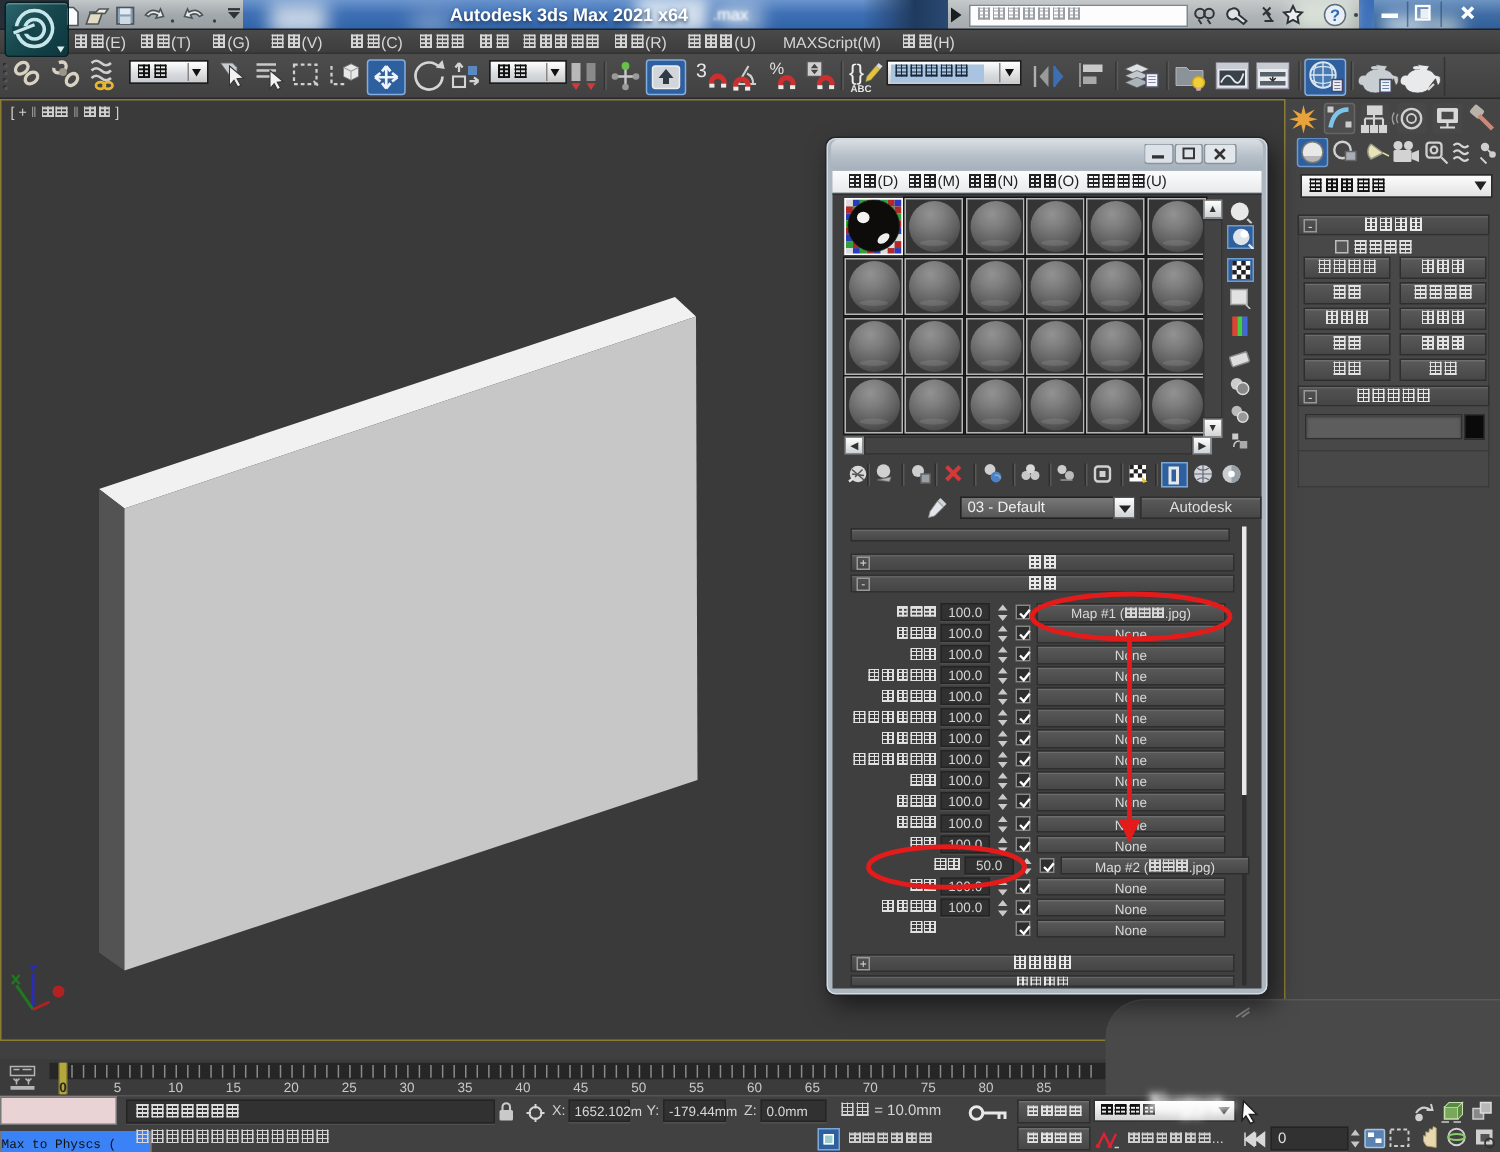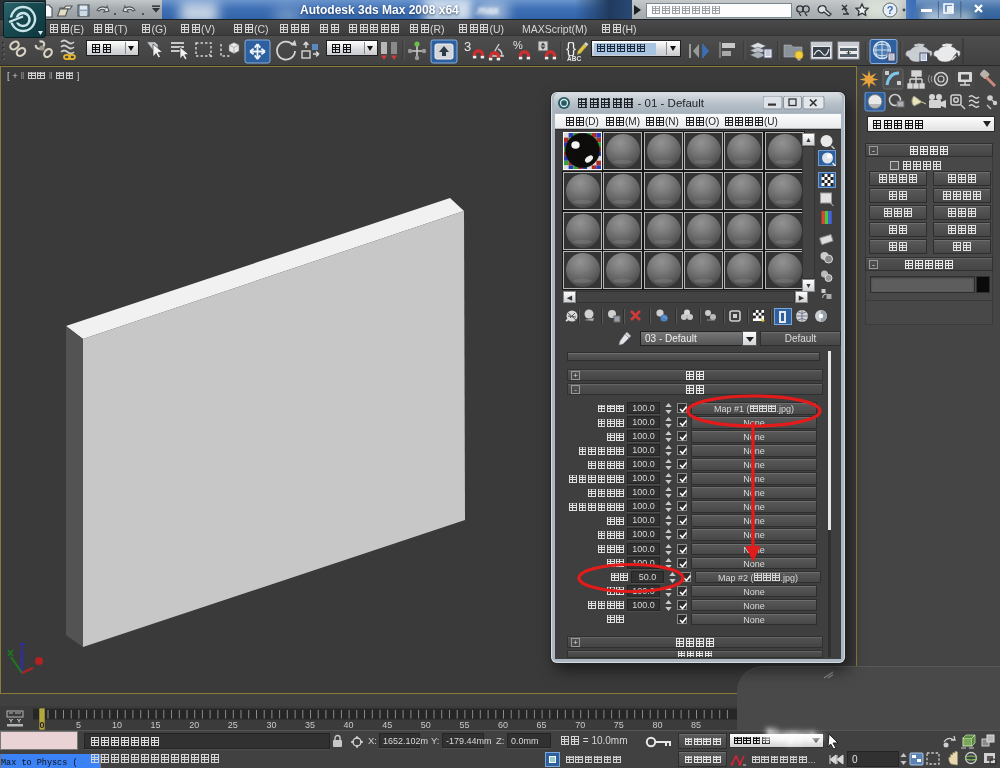--- a/index.html
+++ b/index.html
@@ -54,21 +54,21 @@
         <rect x="40" y="9" width="7" height="5" fill="#cddae2" stroke="none"></rect>
 <path d="M57 8 q4 -5 9 -2 l1 -2 l2 5 l-5 1 l1 -2 q-4 -2 -6 1 z" fill="#eceff2"></path>
 <path d="M95 8 q-4 -5 -9 -2 l-1 -2 l-2 5 l5 1 l-1 -2 q4 -2 6 1 z" fill="#eceff2"></path>
 </g>
 <circle cx="75" cy="12" r="1.1" fill="#3a4044"></circle>
       <circle cx="103" cy="12" r="1.1" fill="#3a4044"></circle>
 <path d="M112 6 h8 l-4 4.5 z" fill="#2e3438"></path>
       <rect x="112" y="3.4" width="8" height="1.5" fill="#2e3438"></rect>
 </svg>
 <div class="abs" style="left:300px;top:3px;z-index:5;color:#ffffff;font-size:12px;font-weight:bold;white-space:nowrap;
-text-shadow:0 1px 3px rgba(10,30,60,.8),0 0 8px rgba(120,170,230,.8)">Autodesk 3ds Max  2008 x64</div>
+text-shadow:0 1px 3px rgba(10,30,60,.8),0 0 8px rgba(120,170,230,.8)">Autodesk 3ds Max  2021 x64</div>
 <div class="abs" style="left:475px;top:4px;z-index:5;color:rgba(255,255,255,.9);font-size:11px;filter:blur(.8px);white-space:nowrap;text-shadow:0 0 4px #fff">.max</div>
 <div class="abs" style="left:634px;top:4.5px;z-index:6;width:0;height:0;border:5px solid transparent;border-left:7px solid #1a1e22"></div>
 <div class="abs" style="left:646px;top:2.5px;width:146px;height:15px;background:#fdfdfd;border:1px solid #7a8894;z-index:6;
 font-size:10px;color:#9a9fa3;padding:1px 4px;overflow:hidden"><b class="c "><i></i><i></i><i></i><i></i><i></i><i></i><i></i></b></div>
 <svg class="abs" style="left:794px;top:1px;z-index:6" width="120" height="18" viewBox="0 0 120 18">
 <g stroke="#2e3338" stroke-width="1.3" fill="none">
 <circle cx="6" cy="8" r="3.2"></circle>
         <circle cx="12" cy="8" r="3.2"></circle>
         <path d="M5 12 l2 3 M11 12 l2 3"></path>
 <path d="M27 5 a3.5 3.5 0 1 0 3 6 l5 4 l2 -2 l-5 -4 a3.5 3.5 0 0 0 -5 -4" fill="#dfe3e6"></path>
@@ -565,27 +565,20 @@
           <rect x="2" y="2" width="11" height="10" fill="#d0d0d0"></rect>
           <path d="M5 5 h6 v5 h-6 z" fill="#555"></path>
           <circle cx="11" cy="11" r="3" fill="none" stroke="#333" stroke-width="1.2"></circle>
         </g>
 </svg>
 </div>
 <div class="abs" style="left:551px;top:92px;width:294px;height:571px;z-index:20;
 border-radius:6px;background:rgba(178,190,200,.95);
 box-shadow:0 0 0 1px rgba(30,35,40,.75), 4px 7px 16px rgba(0,0,0,.55), inset 0 0 0 1px rgba(255,255,255,.5)">
 <div class="abs" style="left:3px;top:1px;width:288px;height:20px;border-radius:5px 5px 0 0;background:linear-gradient(rgba(255,255,255,.55),rgba(255,255,255,.12) 55%,rgba(120,135,150,.15))"></div>
-<div class="abs" style="left:4px;top:2px;width:286px;height:20px;color:#1d2125;font-size:11.5px;white-space:nowrap">
-<svg class="abs" style="left:2px;top:2px" width="14" height="14">
-          <circle cx="7" cy="7" r="6" fill="#2a5a60"></circle>
-          <circle cx="7" cy="7" r="3.5" fill="none" stroke="#cfeef2" stroke-width="1.3"></circle>
-        </svg>
-<span class="abs" style="left:22px;top:3px"><b class="c "><i></i><i></i><i></i><i></i><i></i></b> - 01 - Default</span>
-      </div>
 <svg class="abs" style="left:212px;top:4px" width="62" height="14" viewBox="0 0 62 14">
 <rect x="0" y="0" width="19" height="13" rx="2" fill="#dce2e7" stroke="#8a949c"></rect>
 <rect x="20.5" y="0" width="18" height="13" rx="2" fill="#dce2e7" stroke="#8a949c"></rect>
 <rect x="40" y="0" width="21" height="13" rx="2" fill="#e2e7eb" stroke="#8a949c"></rect>
 <rect x="5" y="7.5" width="8" height="2.2" fill="#333"></rect>
 <rect x="26" y="3" width="7" height="6.5" fill="none" stroke="#333" stroke-width="1.3"></rect>
 <path d="M47 3.5 l6.5 6.5 M53.5 3.5 l-6.5 6.5" stroke="#333" stroke-width="1.7"></path>
 </svg>
 <div class="abs" style="left:4px;top:22px;width:286px;height:15px;background:linear-gradient(#fcfcfc,#e8eaec);border-bottom:1px solid #b0b6ba;font-size:10px;color:#222">
 <span class="abs" style="left:10px;top:2px"><b class="c "><i></i><i></i></b>(D)</span>
@@ -911,21 +904,21 @@
 <div class="abs" style="left:196px;top:217px;width:1px;height:15px;background:#2e2e2e;box-shadow:1px 0 0 #585858"></div>
 <div class="abs" style="left:219px;top:217px;width:1px;height:15px;background:#2e2e2e;box-shadow:1px 0 0 #585858"></div>
 <svg class="abs" style="left:66px;top:238px" width="16" height="16" viewBox="0 0 16 16">
         <path d="M10 2 l4 4 l-2 2 l-4 -4 z" fill="#cfd4d8"></path>
         <path d="M8 4 l4 4 l-6 6 l-4 1 l1 -4 z" fill="#e2e6ea" stroke="#888" stroke-width=".6"></path>
       </svg>
 <div class="abs" style="left:89px;top:239px;width:117px;height:15px;background:linear-gradient(#777,#555);border:1px solid #222;color:#f0f0f0;font-size:10px;line-height:14px;padding-left:4px">03 - Default</div>
 <div class="abs" style="left:191px;top:239px;width:15px;height:15px;background:linear-gradient(#fdfdfd,#cfd3d6);border:1px solid #555">
         <div class="abs" style="left:3px;top:5px;width:0;height:0;border:4px solid transparent;border-top:5px solid #222"></div>
       </div>
-<div class="btn3d abs" style="left:209px;top:239px;width:81px;height:15px;font-size:10px;line-height:14px;color:#ddd">Default</div>
+<div class="btn3d abs" style="left:209px;top:239px;width:81px;height:15px;font-size:10px;line-height:14px;color:#ddd">Autodesk</div>
 <div class="btn3d abs" style="left:16px;top:260px;width:253px;height:9px"></div>
 <div class="abs" style="left:277px;top:259px;width:3px;height:179px;background:#e8e8e8"></div>
 <div class="abs" style="left:277px;top:438px;width:3px;height:127px;background:#2f2f2f"></div>
 <div class="rollhdr abs" style="left:16px;top:277px;width:256px;height:12px;font-size:10px;line-height:11px"><b class="c "><i></i><i></i></b><span class="abs" style="left:3px;top:1px;width:9px;height:9px;border:1px solid #999;font-size:8px;line-height:8px;color:#ddd">+</span></div>
 <div class="rollhdr abs" style="left:16px;top:291px;width:256px;height:12px;font-size:10px;line-height:11px"><b class="c "><i></i><i></i></b><span class="abs" style="left:3px;top:1px;width:9px;height:9px;border:1px solid #999;font-size:8px;line-height:8px;color:#ddd">-</span></div>
 <div class="abs" style="left:0;top:310.0px;width:286px;height:14px;color:#e0e0e0;font-size:9.5px">
 <span class="abs" style="right:212px;top:1px;white-space:nowrap"><b class="c "><i></i><i></i><i></i></b></span>
 <span class="fld abs" style="left:76px;top:0px;width:33px;height:12px;font-size:9px;line-height:11px;text-align:center">100.0</span>
 <svg class="abs" style="left:113px;top:0px" width="9" height="13">
           <path d="M4.5 1 l3.2 4 h-6.4 z M4.5 12 l-3.2 -4 h6.4 z" fill="#c9c9c9"></path>
@@ -1049,21 +1042,21 @@
 <span class="abs" style="right:212px;top:1px;white-space:nowrap"><b class="c "><i></i><i></i></b></span>
 <span class="fld abs" style="left:76px;top:0px;width:33px;height:12px;font-size:9px;line-height:11px;text-align:center">100.0</span>
 <svg class="abs" style="left:113px;top:0px" width="9" height="13">
           <path d="M4.5 1 l3.2 4 h-6.4 z M4.5 12 l-3.2 -4 h6.4 z" fill="#c9c9c9"></path>
         </svg>
 <span class="abs" style="left:126px;top:1px;width:10px;height:10px;background:#2e2e2e;border:1px solid #888"><svg width="10" height="10">
             <path d="M2 5 l2.5 2.5 L8.5 2.5" stroke="#fff" stroke-width="1.6" fill="none"></path>
           </svg></span>
 <span class="btn3d abs" style="left:140px;top:0px;width:126px;height:12.5px;font-size:9px;line-height:12px;color:#d8d8d8">None</span>
 </div>
-<div class="abs" style="left:4px;top:478.6px;width:286px;height:14px;color:#e0e0e0;font-size:9.5px">
+<div class="abs" style="left:16px;top:478.6px;width:286px;height:14px;color:#e0e0e0;font-size:9.5px">
 <span class="abs" style="right:212px;top:1px;white-space:nowrap"><b class="c "><i></i><i></i></b></span>
 <span class="fld abs" style="left:76px;top:0px;width:33px;height:12px;font-size:9px;line-height:11px;text-align:center">50.0</span>
 <svg class="abs" style="left:113px;top:0px" width="9" height="13">
           <path d="M4.5 1 l3.2 4 h-6.4 z M4.5 12 l-3.2 -4 h6.4 z" fill="#c9c9c9"></path>
         </svg>
 <span class="abs" style="left:126px;top:1px;width:10px;height:10px;background:#2e2e2e;border:1px solid #888"><svg width="10" height="10">
             <path d="M2 5 l2.5 2.5 L8.5 2.5" stroke="#fff" stroke-width="1.6" fill="none"></path>
           </svg></span>
 <span class="btn3d abs" style="left:140px;top:0px;width:126px;height:12.5px;font-size:9px;line-height:12px;color:#d8d8d8">Map #2 (<b class="c "><i></i><i></i><i></i></b>.jpg)</span>
 </div>

